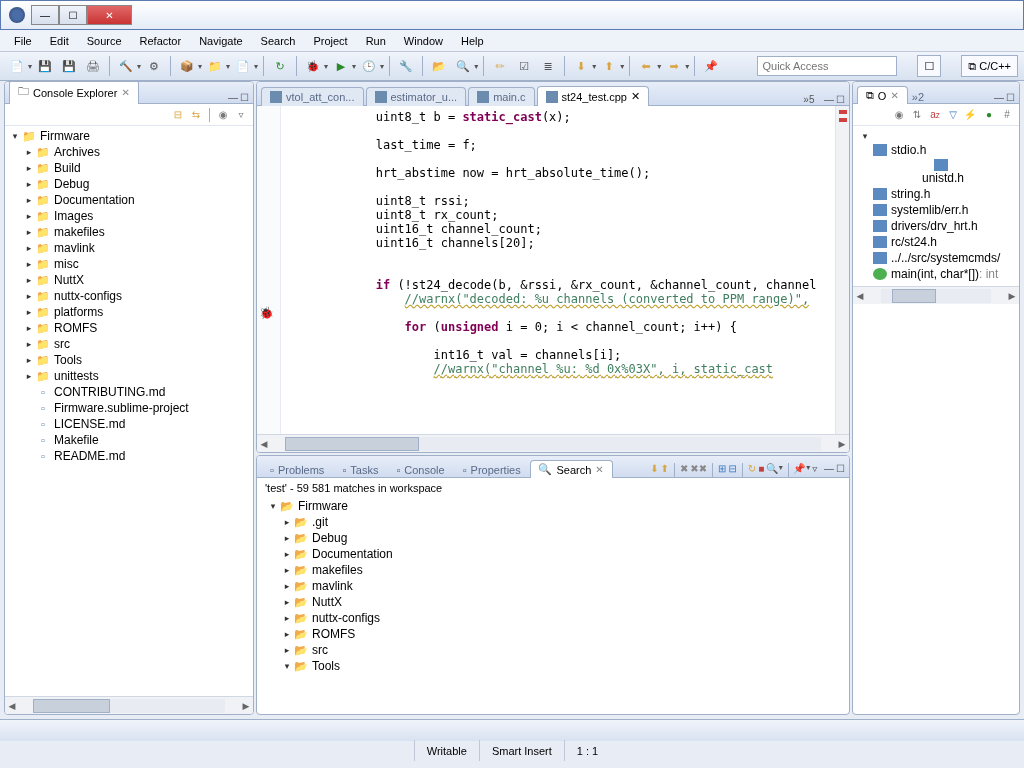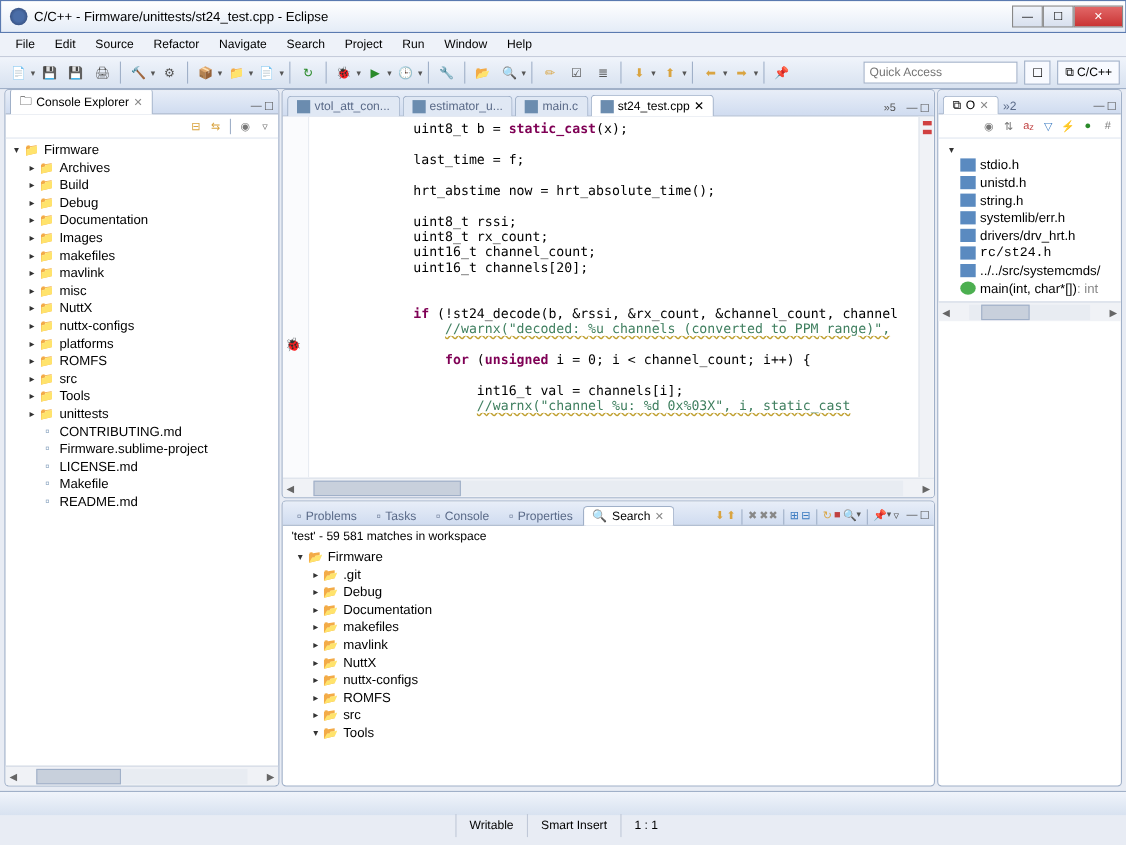--- a/index.html
+++ b/index.html
@@ -15,21 +15,21 @@
 
 
 .menubar { height: 22px; background: #eef2f9; display: flex; align-items: center; padding: 0 6px; gap: 2px; border-bottom: 1px solid #c0c8d8; }
 .menubar .menu-item { padding: 2px 8px; color: #000; cursor: default; }
 
 
 .toolbar { background: linear-gradient(#f0f4fb,#d8e2f0); padding: 3px 6px; display: flex; flex-wrap: wrap; align-items: center; gap: 2px; border-bottom: 1px solid #a0b0c8; }
 .tb-btn { width: 22px; height: 22px; border: 1px solid transparent; display: inline-flex; align-items: center; justify-content: center; font-size: 11px; color: #555; border-radius: 2px; }
 .tb-sep { width: 1px; height: 20px; background: #a0b0c8; margin: 0 3px; }
 .tb-dd { font-size: 8px; color: #555; margin-left: -2px; }
-.quick-access { margin-left: auto; display: flex; gap: 6px; align-items: center; }
+.quick-access { margin-left: auto; display: flex; gap: 20px; align-items: center; }
 .quick-access input { width: 140px; height: 20px; border: 1px solid #a0b0c8; padding: 0 4px; color: #888; font-size: 11px; }
 .persp-btn { height: 22px; border: 1px solid #a0b0c8; background: #f8faff; padding: 0 6px; display: flex; align-items: center; gap: 3px; font-size: 11px; }
 
 
 .main-area { display: flex; height: 638px; padding: 0 4px 4px 4px; gap: 2px; }
 .left-col { width: 250px; display: flex; flex-direction: column; }
 .mid-col { flex: 1; display: flex; flex-direction: column; gap: 2px; }
 .right-col { width: 168px; display: flex; flex-direction: column; }
 
 
@@ -88,21 +88,20 @@
 .statusbar .cell { padding: 0 12px; border-left: 1px solid #c0c8d8; height: 100%; display: flex; align-items: center; margin-top: 40px; }
 .statusbar .spacer { flex: 1; }
 
 .bug-marker { position: absolute; left: 2px; top: 200px; color: #c04040; font-size: 12px; }
 </style>
 </head>
 <body>
 
 <div class="titlebar">
   <div class="app-icon"></div>
-  <div class="title-text">C/C++ - Firmware/unittests/st24_test.cpp - Eclipse</div>
   <div class="win-btns">
     <div class="win-btn">—</div>
     <div class="win-btn">☐</div>
     <div class="win-btn close">✕</div>
   </div>
 </div>
 
 <div class="menubar" id="menubar">
     <span class="menu-item">File</span>
     <span class="menu-item">Edit</span>
@@ -513,37 +512,37 @@
         <span class="tb-mini">#</span>
       </div>
       <div class="outline-body" id="outline-body">
           <div class="outline-item">
             <span class="tree-toggle">▾</span>
           </div>
           <div class="outline-item" style="padding-left: 16px;">
             <span class="outline-icon"></span>
             <span>stdio.h</span>
           </div>
-          <div class="outline-item" style="padding-left: 16px;">
+          <div class="outline-item" style="padding-left: 16px; flex-direction: column;">
             <span class="outline-icon"></span>
             <span>unistd.h</span>
           </div>
           <div class="outline-item" style="padding-left: 16px;">
             <span class="outline-icon"></span>
             <span>string.h</span>
           </div>
           <div class="outline-item" style="padding-left: 16px;">
             <span class="outline-icon"></span>
             <span>systemlib/err.h</span>
           </div>
           <div class="outline-item" style="padding-left: 16px;">
             <span class="outline-icon"></span>
             <span>drivers/drv_hrt.h</span>
           </div>
-          <div class="outline-item" style="padding-left: 16px; font-family: Liberation Mono, monospace;">
+          <div class="outline-item" style="padding-left: 16px;">
             <span class="outline-icon"></span>
             <span>rc/st24.h</span>
           </div>
           <div class="outline-item" style="padding-left: 16px;">
             <span class="outline-icon"></span>
             <span>../../src/systemcmds/</span>
           </div>
           <div class="outline-item" style="padding-left: 16px;">
             <span class="outline-icon func"></span>
             <span>main(int, char*[])</span>

